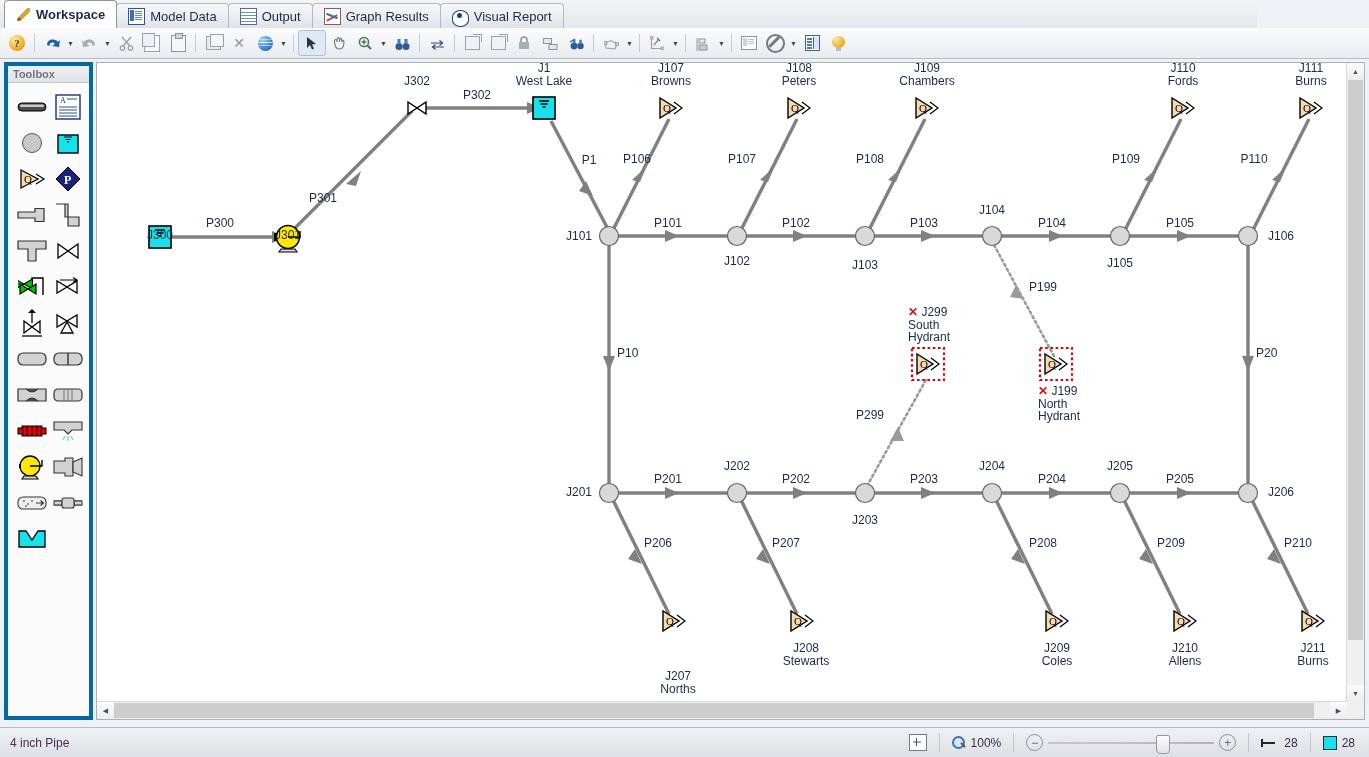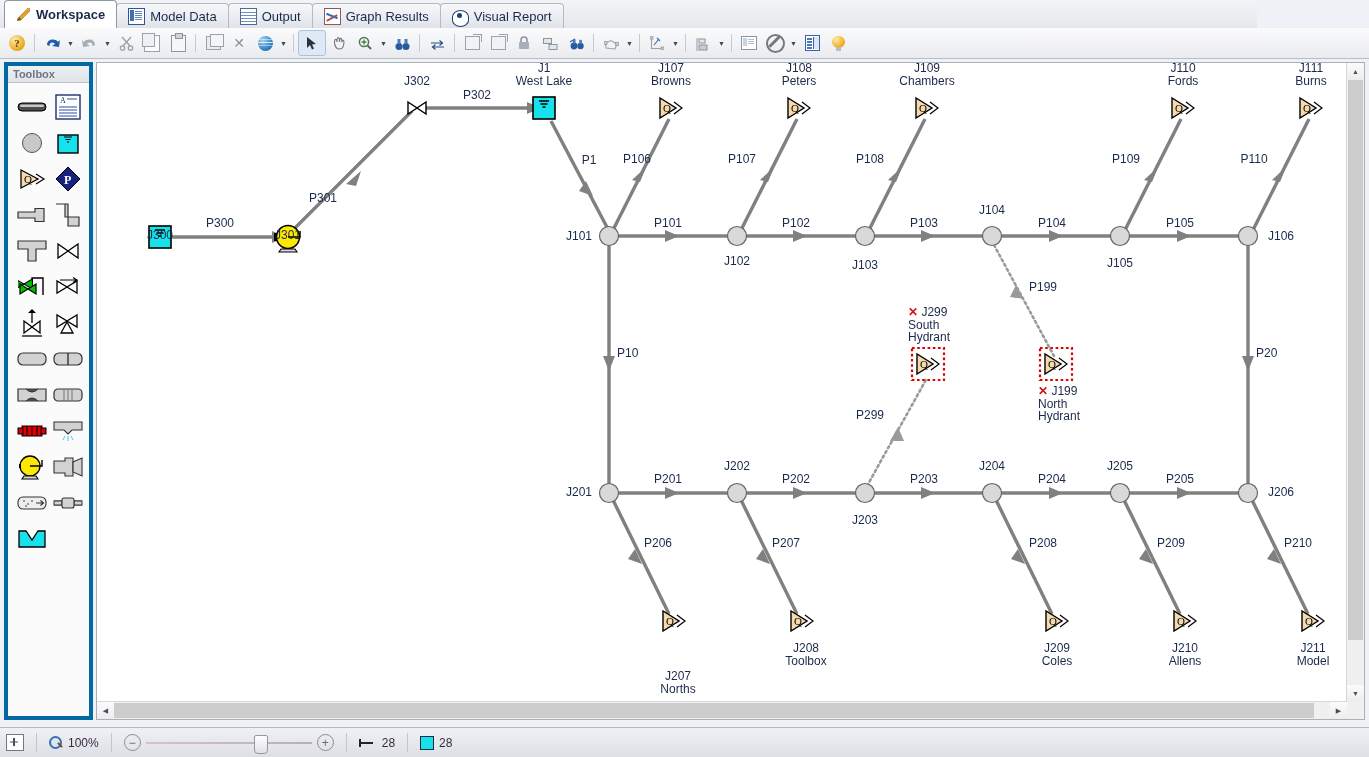--- a/index.html
+++ b/index.html
@@ -827,27 +827,27 @@
 Hydrant</div>
           <div class="lbl r" style="left: 495px; top: 423px;">J201</div>
           <div class="lbl c" style="left: 640px; top: 397px;">J202</div>
           <div class="lbl c" style="left: 768px; top: 451px;">J203</div>
           <div class="lbl c" style="left: 895px; top: 397px;">J204</div>
           <div class="lbl c" style="left: 1023px; top: 397px;">J205</div>
           <div class="lbl" style="left: 1171px; top: 423px;">J206</div>
           <div class="lbl c" style="left: 581px; top: 579px; margin-top: 28px;">J207
 Norths</div>
           <div class="lbl c" style="left: 709px; top: 579px;">J208
-Toolbox</div>
+Stewarts</div>
           <div class="lbl c" style="left: 960px; top: 579px;">J209
 Coles</div>
           <div class="lbl c" style="left: 1088px; top: 579px;">J210
 Allens</div>
           <div class="lbl c" style="left: 1216px; top: 579px;">J211
-Model</div>
+Burns</div>
           <div class="lbl c" style="left: 123px; top: 154px;">P300</div>
           <div class="lbl c" style="left: 226px; top: 85px; margin-top: 44px;">P301</div>
           <div class="lbl c" style="left: 380px; top: 26px;">P302</div>
           <div class="lbl c" style="left: 492px; top: 91px;">P1</div>
           <div class="lbl" style="left: 526px; top: 90px;">P106</div>
           <div class="lbl c" style="left: 571px; top: 154px;">P101</div>
           <div class="lbl c" style="left: 645px; top: 90px;">P107</div>
           <div class="lbl c" style="left: 699px; top: 154px;">P102</div>
           <div class="lbl c" style="left: 773px; top: 90px;">P108</div>
           <div class="lbl c" style="left: 827px; top: 154px;">P103</div>
@@ -881,20 +881,21 @@
 
     <div class="hsb">
       <div class="sb-btn" style="left:0">◀</div>
       <div class="sb-thumb" style="top:1px;left:17px;width:1200px;height:15px"></div>
       <div class="sb-btn" style="right:0">▶</div>
     </div>
     <div class="corner"></div>
   </div>
 
   <div class="status">
+    <div class="st-text">4 inch Pipe</div>
     <div class="st-cell">
       <span class="fitico"></span>
     </div>
     <div class="st-sep"></div>
     <div class="st-cell">
       <span class="mag"></span>
       <span>100%</span>
     </div>
     <div class="st-sep"></div>
     <div class="st-cell">

